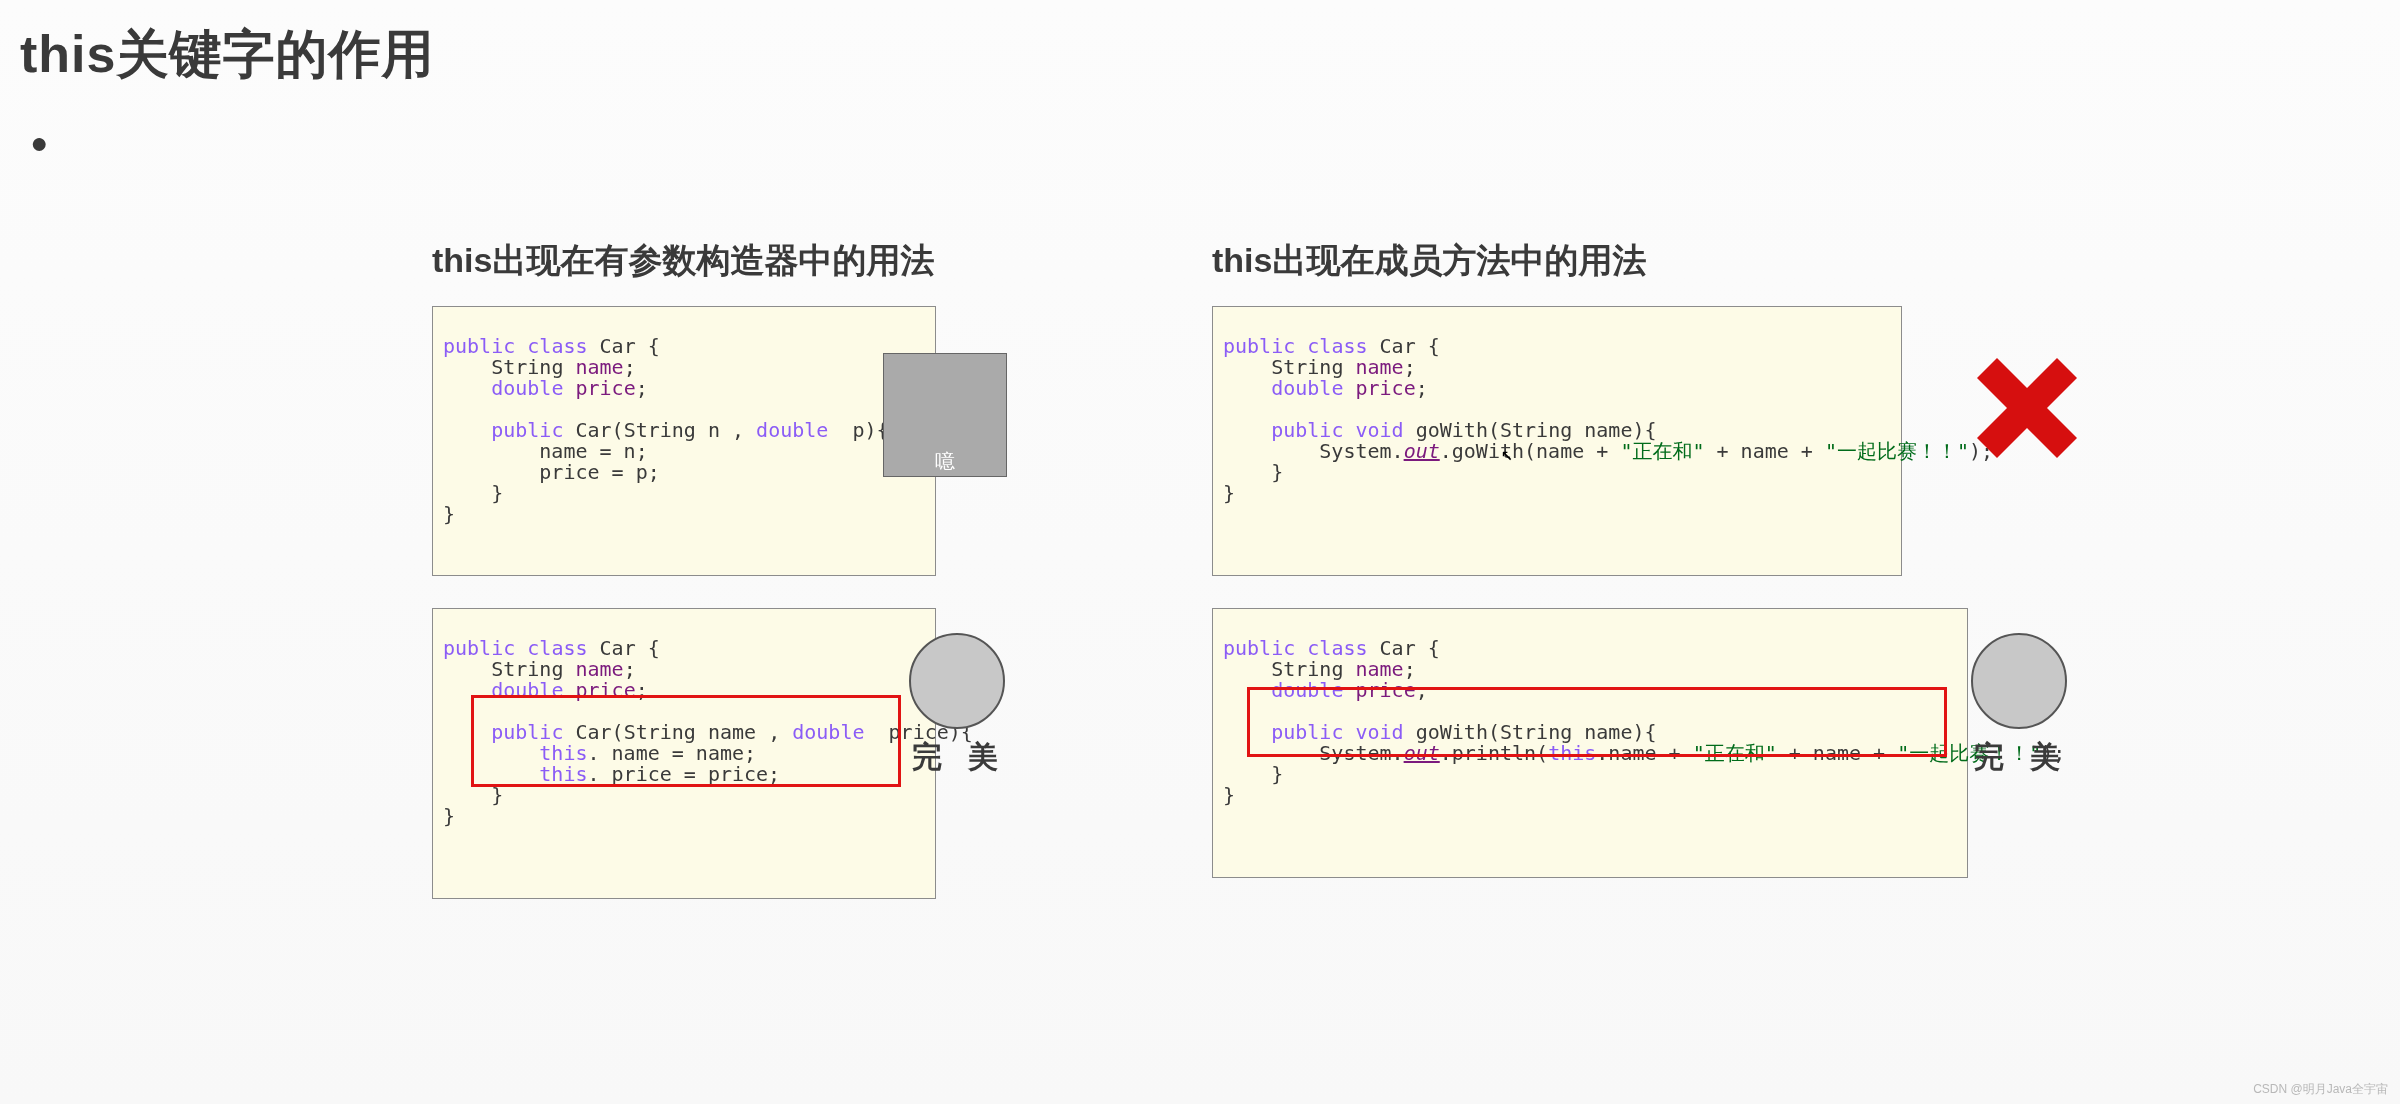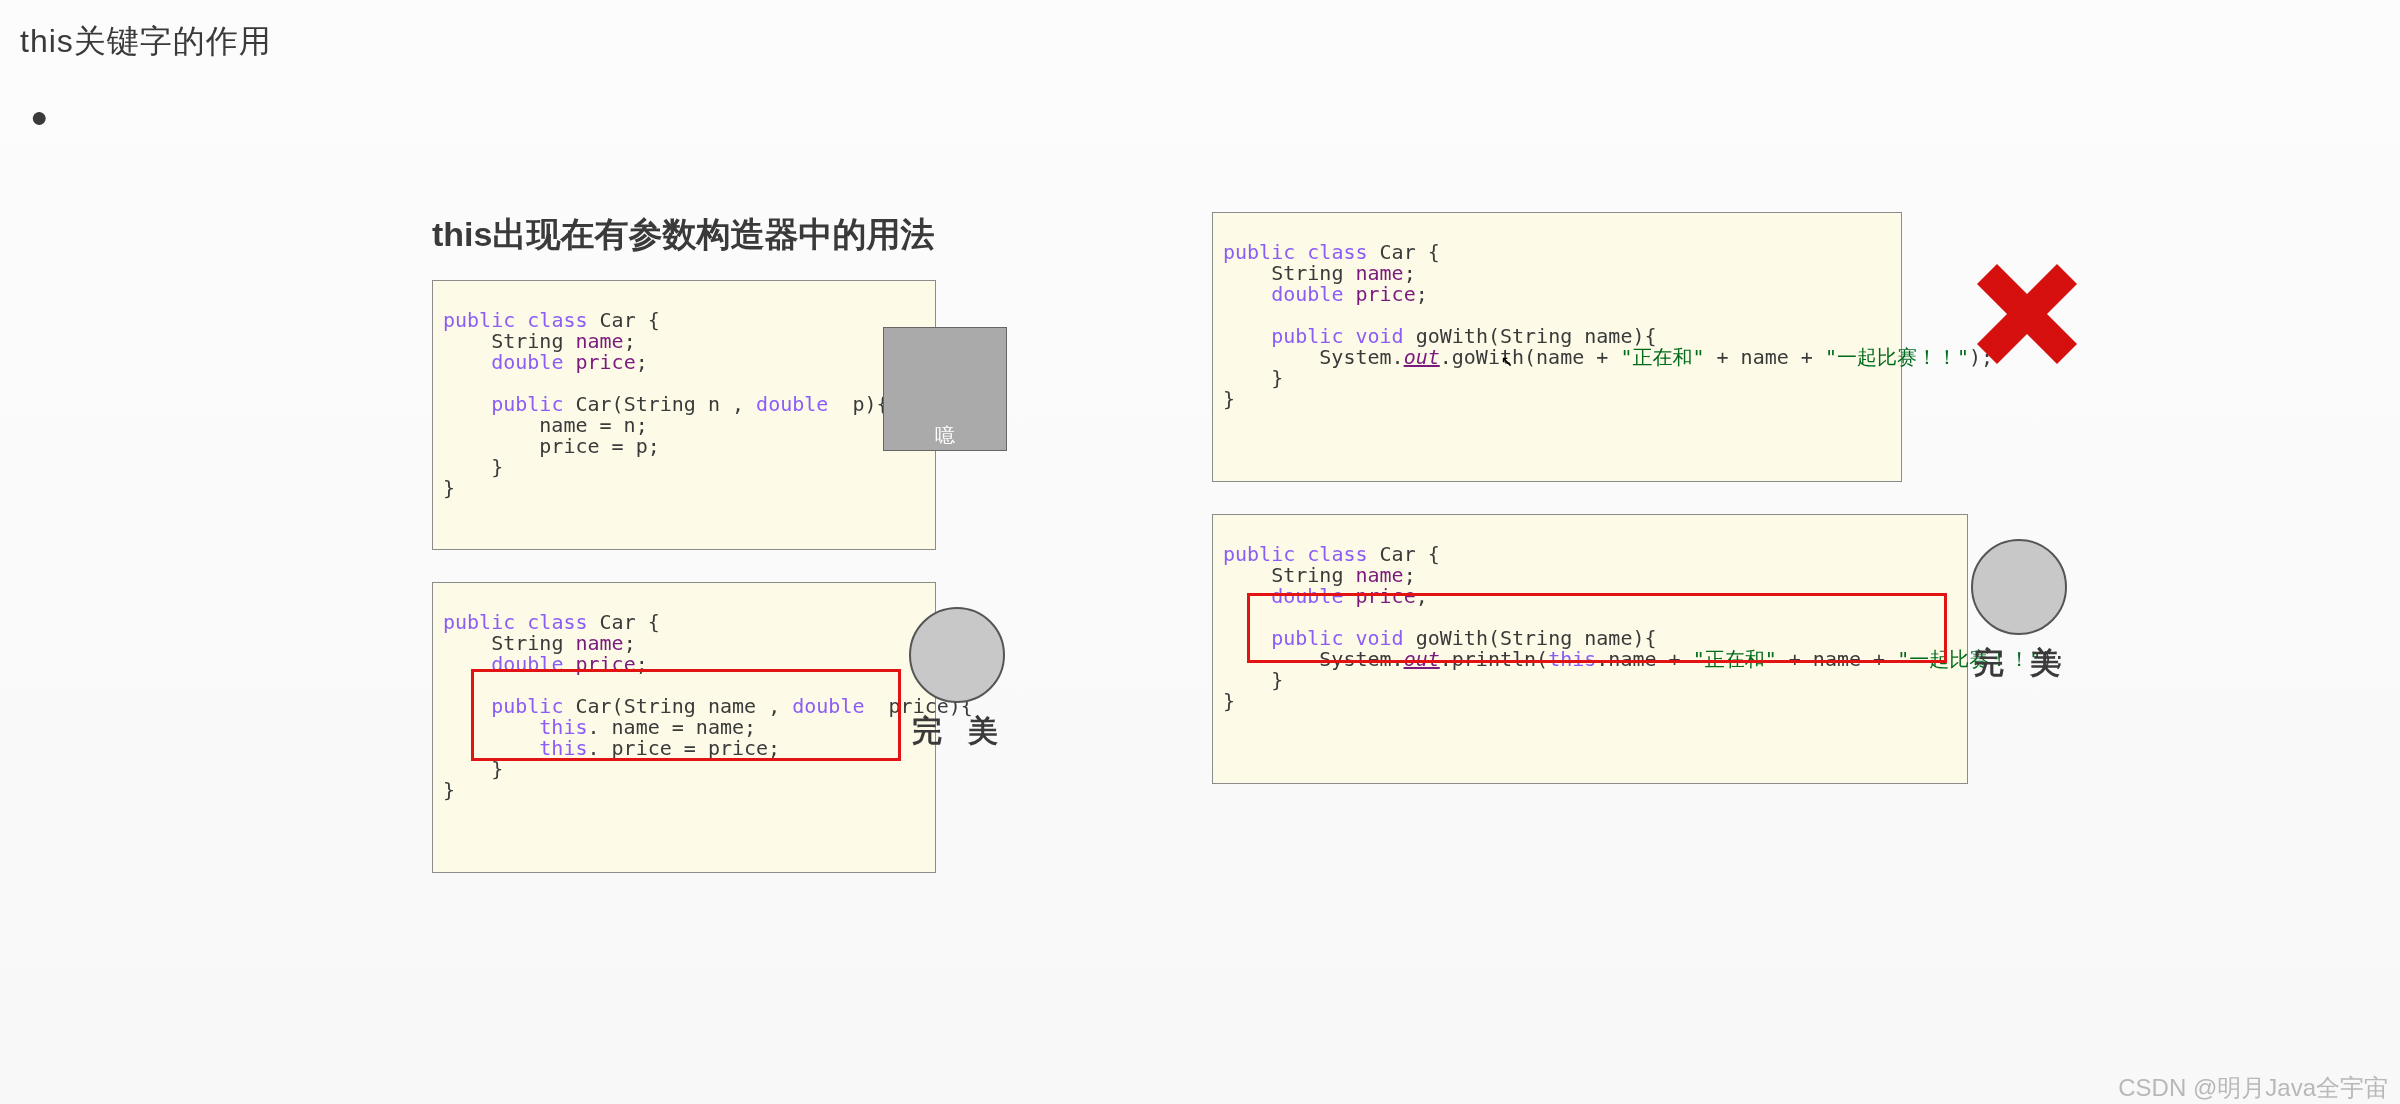--- a/index.html
+++ b/index.html
@@ -7,22 +7,22 @@
     width: 2400px;
     height: 1104px;
     font-family: "Microsoft YaHei", "SimHei", sans-serif;
     background: linear-gradient(to bottom, #fcfcfc 0%, #f8f8f8 100%);
     padding: 20px 20px 0 20px;
     position: relative;
     color: #3a3a3a;
     overflow: hidden;
   }
   .main-title {
-    font-size: 32px;
-    font-weight: 400;
+    font-size: 52px;
+    font-weight: 700;
     margin-bottom: 36px;
     color: #3a3a3a;
     letter-spacing: 1px;
   }
   .bullet-row {
     display: flex;
     align-items: baseline;
     font-size: 30px;
     margin-left: 10px;
     margin-bottom: 78px;
@@ -105,22 +105,22 @@
   }
   .cross-icon {
     position: absolute;
     width: 100px;
     height: 100px;
   }
   .cross-icon svg { width: 100%; height: 100%; }
   .watermark {
     position: absolute;
     right: 12px;
-    bottom: 0;
-    font-size: 24px;
+    bottom: 6px;
+    font-size: 12px;
     color: #b8b8b8;
   }
 </style>
 </head>
 <body>
 
 <div class="main-title">this关键字的作用</div>
 
 <div class="bullet-row">
   <span class="bullet-dot">●</span>
@@ -160,20 +160,21 @@
 <span>}</span>
       <div class="red-frame" style="left:38px; top:86px; width:430px; height:92px;"></div>
       <div class="meme" style="right:-70px; top:24px;">
         <div class="meme-perfect-head"></div>
         <div class="meme-perfect-label">完 美</div>
       </div>
     </div>
   </div>
 
   <div class="col">
+    <div class="sub-title">this出现在成员方法中的用法</div>
 
     <div class="code-box right1" style="position:relative">
 <span class="kw">public</span> <span class="kw">class</span> <span>Car</span><span> {</span>
     <span>String </span><span class="fld">name</span><span>;</span>
     <span class="kw">double </span><span class="fld">price</span><span>;</span>
 
     <span class="kw">public</span> <span class="kw">void</span> <span>goWith</span><span>(String name){</span>
         <span>System.</span><span class="fld it">out</span><span>.goWith(name + </span><span class="str">"正在和"</span><span> + name + </span><span class="str">"一起比赛！！"</span><span>);</span>
     <span>}</span>
 <span>}</span>

